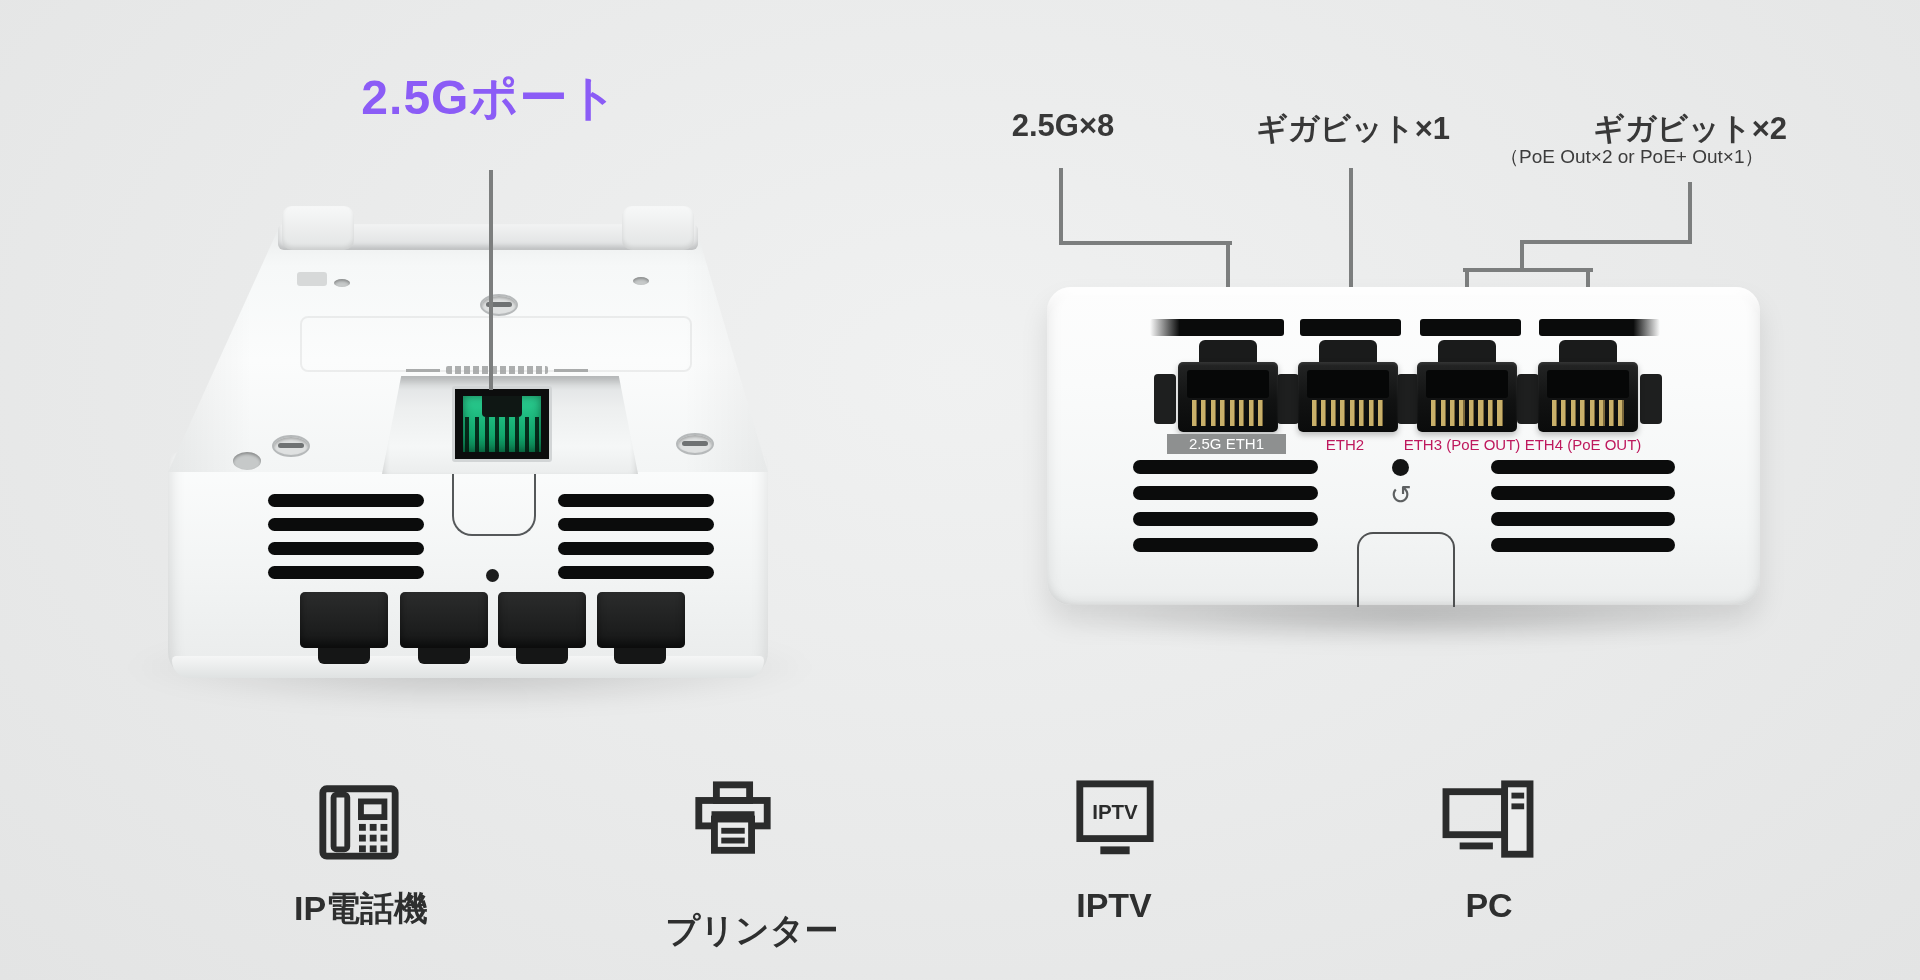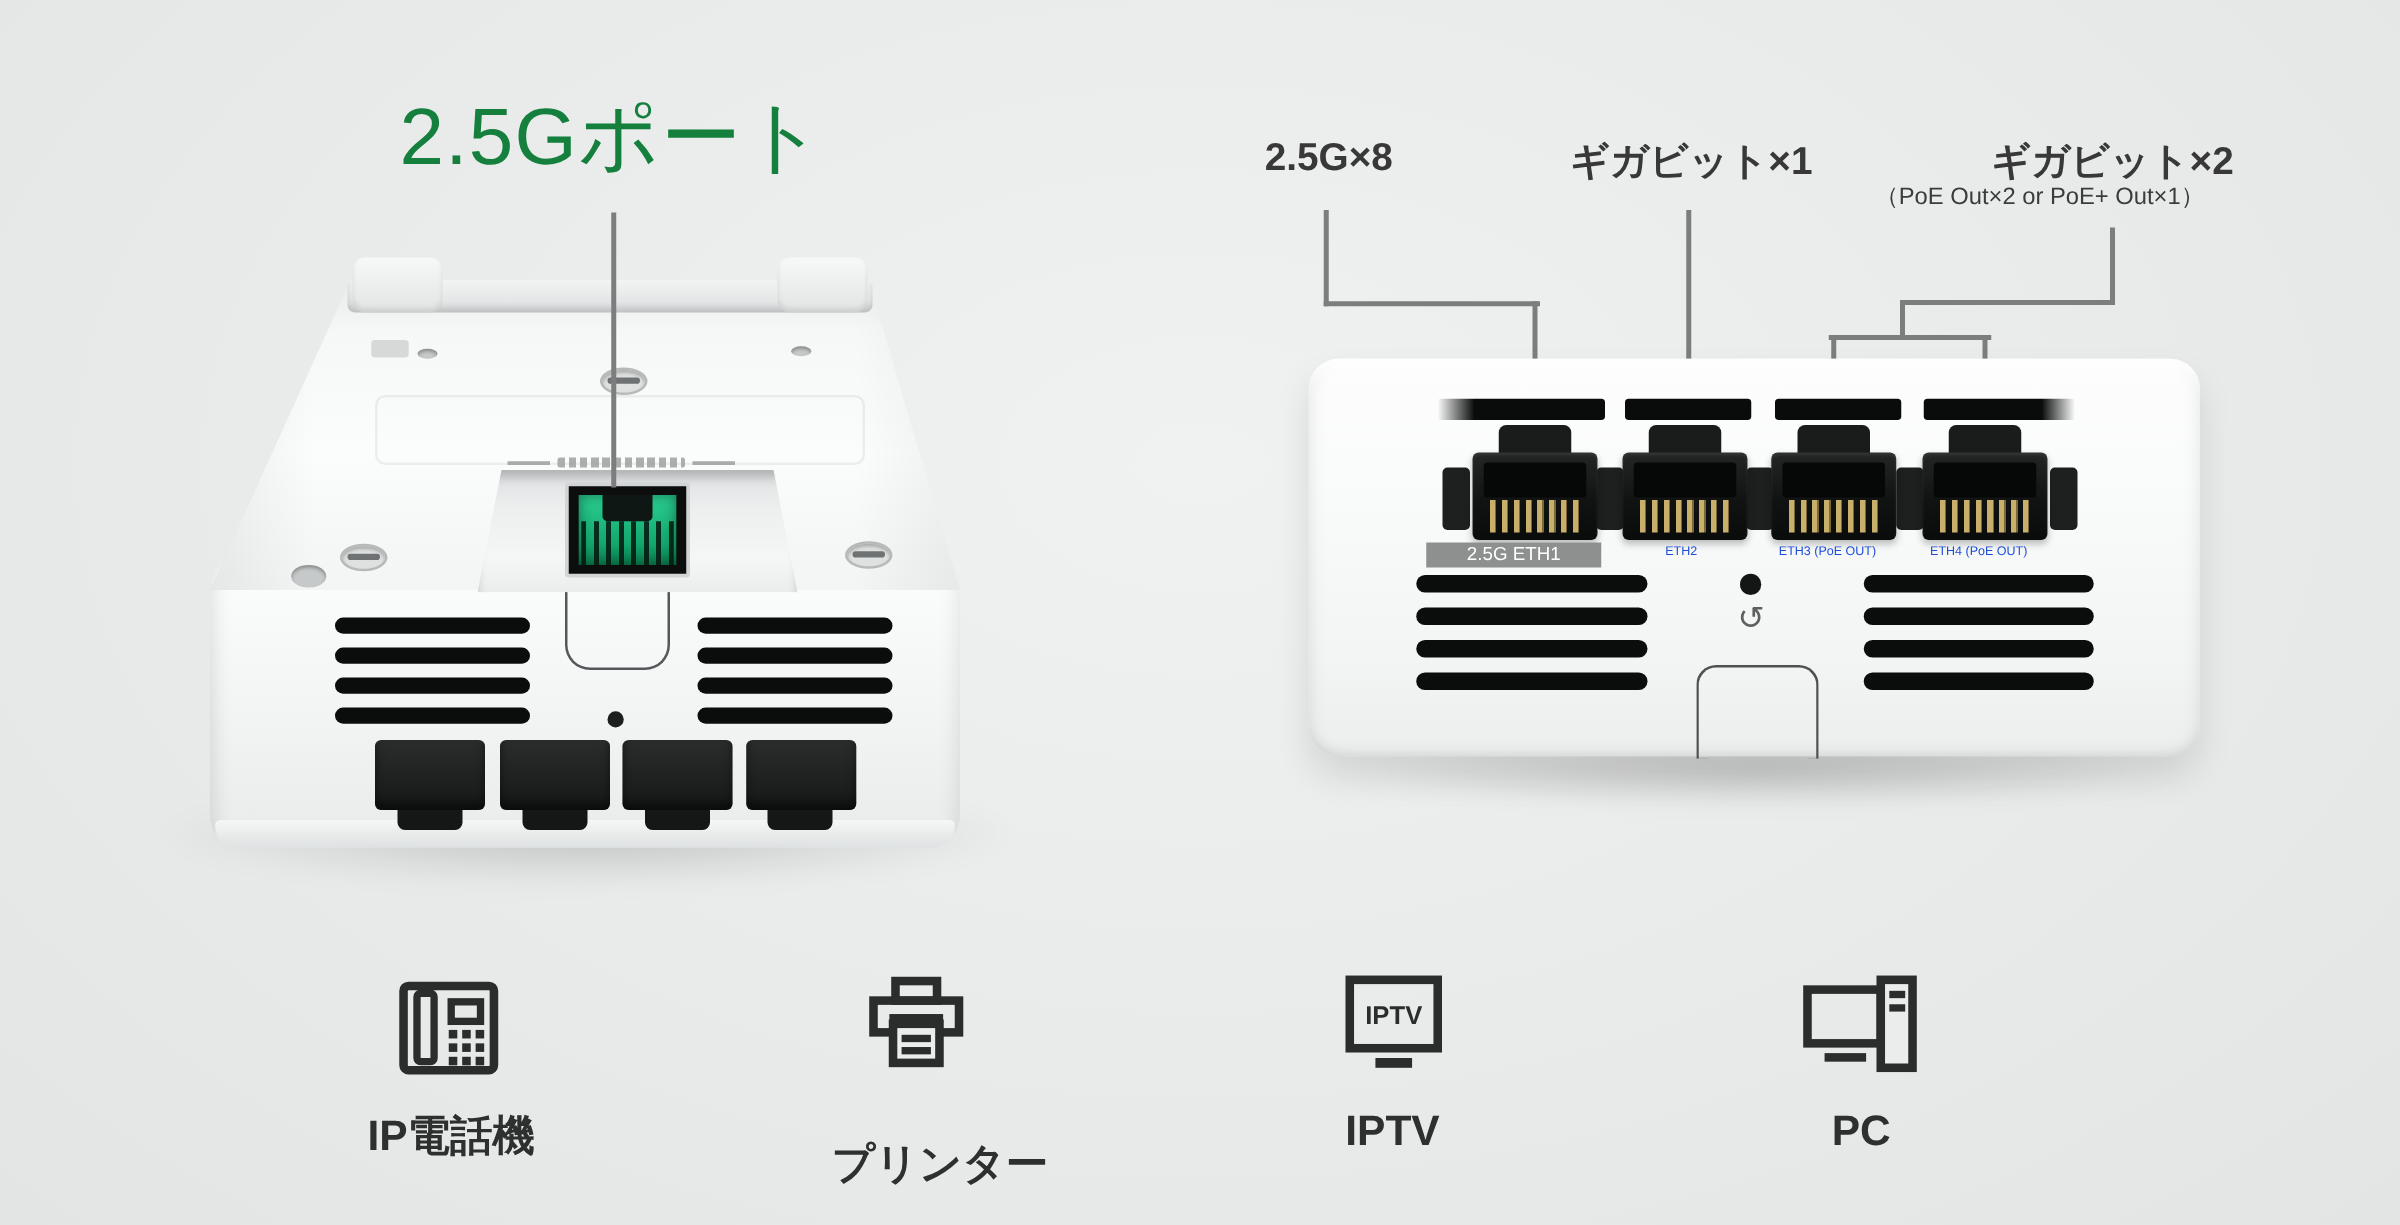--- a/index.html
+++ b/index.html
@@ -2,25 +2,25 @@
 <html><head>
 <meta charset="utf-8">
 <style>
   html,body{margin:0;padding:0;}
   body{width:1920px;height:980px;overflow:hidden;
        font-family:"Liberation Sans",sans-serif;
        background:radial-gradient(ellipse at 50% 38%, #f0f1f1 0%, #e9eaea 55%, #e3e4e4 100%);}
   .abs{position:absolute;}
   .stage{position:relative;width:1920px;height:980px;}
   
-  .title{font-size:64px;font-weight:normal;color:#15803d;text-align:center;letter-spacing:1px;}
+  .title{font-size:48px;font-weight:bold;color:#8b5cf6;text-align:center;letter-spacing:1px;}
   .callout-label{font-size:31px;font-weight:bold;color:#383838;text-align:center;white-space:nowrap;}
   .callout-sublabel{font-size:19px;font-weight:normal;color:#3c3c3c;text-align:left;white-space:nowrap;}
   .legend-label{font-size:34px;font-weight:600;color:#2e2f2f;text-align:center;}
-  .port-label{font-size:10px;color:#1d4ed8;text-align:center;white-space:nowrap;}
+  .port-label{font-size:15px;color:#be185d;text-align:center;white-space:nowrap;}
   .port-badge{font-size:15px;color:#ffffff;background:#8e9090;text-align:center;line-height:20px;}
   
   .cline{background:#7c7e7e;}
   
   .rd-body{background:linear-gradient(180deg,#fdfdfd 0%,#fafbfb 30%,#f3f5f5 75%,#eceeee 100%);
            border-radius:24px;
            box-shadow:0 16px 28px rgba(0,0,0,0.10),
                       inset 0 14px 10px -8px rgba(255,255,255,0.95),
                       inset 10px 0 16px -10px rgba(0,0,0,0.10),
                       inset -10px 0 16px -10px rgba(0,0,0,0.09),
@@ -190,21 +190,21 @@
   <div class="abs port-body" style="left:1417px;top:362px;width:100px;height:70px;">
     <div class="abs port-inner" style="left:9px;top:8px;width:82px;height:28px;"></div>
     <div class="abs port-pins" style="left:14px;top:38px;width:72px;height:26px;"></div>
   </div>
   <div class="abs port-tab" style="left:1559px;top:340px;width:58px;height:26px;"></div>
   <div class="abs port-body" style="left:1538px;top:362px;width:100px;height:70px;">
     <div class="abs port-inner" style="left:9px;top:8px;width:82px;height:28px;"></div>
     <div class="abs port-pins" style="left:14px;top:38px;width:72px;height:26px;"></div>
   </div>
 
-  <div class="abs port-badge" style="left:1141px;top:434px;width:140px;height:20px;">2.5G ETH1</div>
+  <div class="abs port-badge" style="left:1167px;top:434px;width:119px;height:20px;">2.5G ETH1</div>
   <div class="abs port-label" style="left:1295px;top:436px;width:100px;">ETH2</div>
   <div class="abs port-label" style="left:1382px;top:436px;width:160px;">ETH3 (PoE OUT)</div>
   <div class="abs port-label" style="left:1503px;top:436px;width:160px;">ETH4 (PoE OUT)</div>
 
   <div class="abs reset-dot" style="left:1392px;top:459px;width:17px;height:17px;"></div>
   <div class="abs reset-glyph" style="left:1388px;top:482px;width:26px;height:26px;">↺</div>
 
   <div class="abs" style="left:1133px;top:460px;width:185px;height:94px;">
     <div class="slat" style="height:14px;margin-bottom:12px;"></div>
     <div class="slat" style="height:14px;margin-bottom:12px;"></div>

